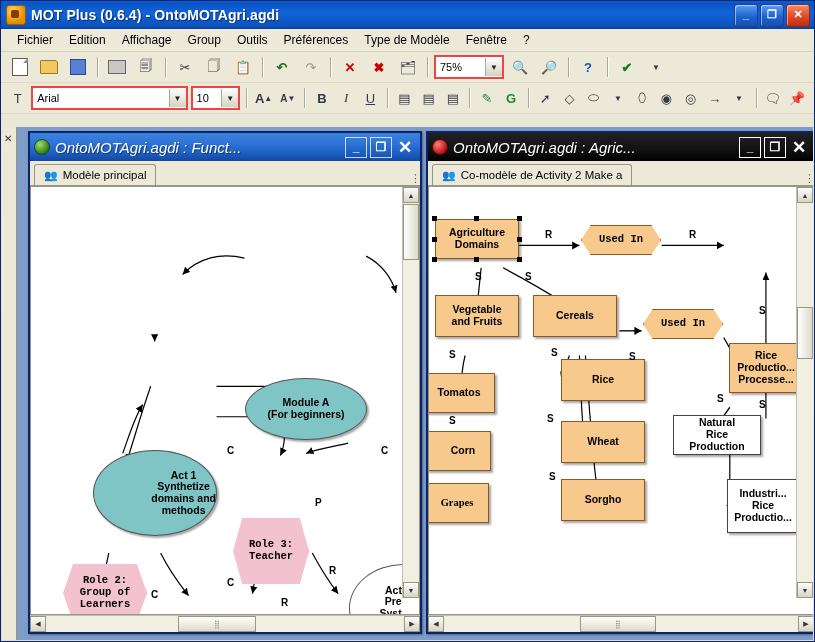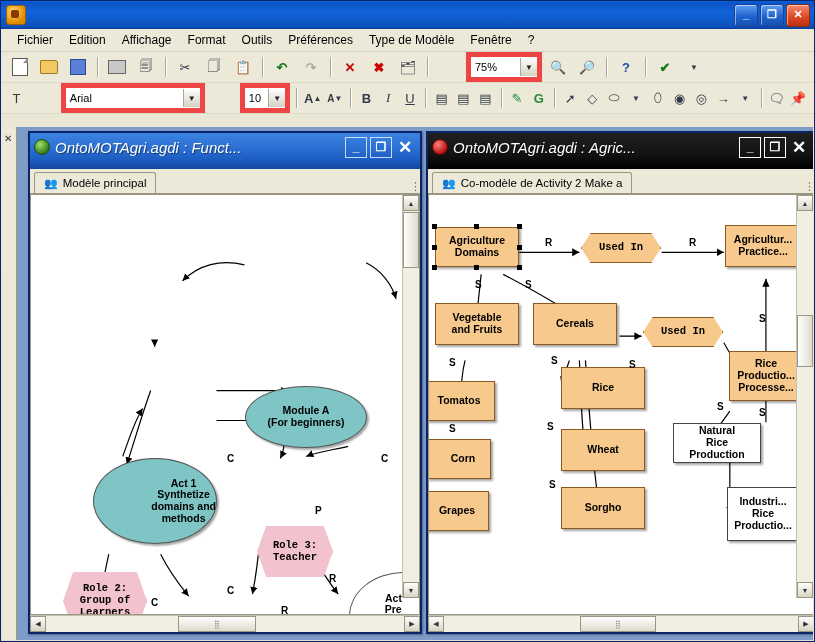--- a/index.html
+++ b/index.html
@@ -61,22 +61,22 @@
   .toolbar{
     height:30px;display:flex;align-items:center;gap:3px;
     background:#ece9d8;padding:0 6px;border-bottom:1px solid #ddd9c6;
   }
   .tb-btn{
     width:24px;height:23px;display:flex;align-items:center;justify-content:center;
     border:1px solid transparent;border-radius:2px;color:#33384a;font-size:13px;
   }
   .sep{width:1px;height:20px;background:#aca899;margin:0 3px;box-shadow:1px 0 0 #fff;}
   .combo{
-    height:20px;border:5px solid #ef4444;background:#fff;display:flex;align-items:center;
-    font-size:11px;padding-left:4px;color:#000;margin-left:32px;
+    height:20px;border:2px solid #ef4444;background:#fff;display:flex;align-items:center;
+    font-size:11px;padding-left:4px;color:#000;
   }
   .combo .arrow{
     margin-left:auto;width:16px;height:18px;background:linear-gradient(#fdfdfd,#d6d2c2);
     border-left:1px solid #aca899;display:flex;align-items:center;justify-content:center;
     font-size:8px;color:#222;
   }
   .combo.zoom{width:62px;}
   .combo.font{width:185px;gap:20px;}
   .combo.size{width:52px;}
 
@@ -105,21 +105,21 @@
   .child{
     position:absolute;top:4px;bottom:6px;
     background:#ece9d8;border:2px solid #0a246a;
     box-shadow:1px 1px 2px rgba(0,0,0,.35);
     display:flex;flex-direction:column;
   }
   .child.left{left:26px;width:390px;}
   .child.right{left:424px;width:386px;}
 
   .child-title{
-    height:28px;display:flex;align-items:center;padding:0 2px 8px 4px;
+    height:28px;display:flex;align-items:center;padding:0 2px 0 4px;
     color:#fff;
   }
   .child.left .child-title{
     background:linear-gradient(to bottom,#3b82e0 0%,#2f74d6 35%,#1b5cc0 75%,#14479c 100%);
   }
   .child.right .child-title{
     background:linear-gradient(to bottom,#202020 0%,#121212 60%,#000 100%);
   }
   .cdot{
     width:14px;height:14px;border-radius:50%;margin-right:5px;flex:0 0 auto;
@@ -204,38 +204,39 @@
   .lbl{position:absolute;font-size:10px;font-weight:bold;color:#000;}
   svg.edges{position:absolute;left:0;top:0;width:100%;height:100%;pointer-events:none;}
 </style>
 </head>
 <body>
 
 <div class="app">
 
   <div class="titlebar">
     <div class="title-ico"></div>
+    <div class="title-text">MOT Plus (0.6.4) - OntoMOTAgri.agdi</div>
     <div class="win-btns">
       <div class="wb">
           <span>_</span>
         </div>
       <div class="wb">
           <span>❐</span>
         </div>
       <div class="wb close">
           <span>✕</span>
         </div>
     </div>
   </div>
 
   <div class="menubar">
     <div class="mi">Fichier</div>
     <div class="mi">Edition</div>
     <div class="mi">Affichage</div>
-    <div class="mi">Format</div>
+    <div class="mi">Group</div>
     <div class="mi">Outils</div>
     <div class="mi">Préférences</div>
     <div class="mi">Type de Modèle</div>
     <div class="mi">Fenêtre</div>
     <div class="mi">?</div>
   </div>
 
   <div class="toolbar">
     <div class="tb-btn">
         <div class="ic-new"></div>
@@ -389,21 +390,21 @@
           <div class="node ellipse teal shadow" style="left:214px;top:191px;width:122px;height:62px;">
             <span style="white-space:pre-line">Module A
 (For beginners)</span>
           </div>
           <div class="node ellipse teal shadow" style="left:62px;top:263px;width:124px;height:86px;justify-content:flex-end;">
             <span style="white-space:pre-line">Act 1
 Synthetize
 domains and
 methods</span>
           </div>
-          <div class="node hexa shadow" style="left:226px;top:331px;width:76px;height:51px;background:#f3c2cf;border:none;">
+          <div class="node hexa shadow" style="left:202px;top:331px;width:76px;height:66px;background:#f3c2cf;border:none;">
             <span style="white-space:pre-line">Role 3:
 Teacher</span>
           </div>
           <div class="node hexa shadow" style="left:32px;top:377px;width:84px;height:58px;background:#f3c2cf;border:none;">
             <span style="white-space:pre-line">Role 2:
 Group of
 Learners</span>
           </div>
           <div class="node ellipse white shadow" style="left:318px;top:377px;width:110px;height:88px;">
             <span style="white-space:pre-line">Activity
@@ -497,24 +498,20 @@
           <div class="hndl" style="left:88px;top:29px;"></div>
           <div class="hndl" style="left:3px;top:50px;"></div>
           <div class="hndl" style="left:88px;top:50px;"></div>
           <div class="hndl" style="left:3px;top:70px;"></div>
           <div class="hndl" style="left:45px;top:70px;"></div>
           <div class="hndl" style="left:88px;top:70px;"></div>
 
           <div class="node hexa shadow" style="left:152px;top:38px;width:80px;height:30px;">
             <span>Used In</span>
           </div>
-          <div class="node rect-orange shadow" style="left:296px;top:30px;width:76px;height:42px;">
-            <span style="white-space:pre-line">Agricultur...
-Practice...</span>
-          </div>
           <div class="node rect-orange shadow" style="left:6px;top:108px;width:84px;height:42px;">
             <span style="white-space:pre-line">Vegetable
 and Fruits</span>
           </div>
           <div class="node rect-orange shadow" style="left:104px;top:108px;width:84px;height:42px;">
             <span>Cereals</span>
           </div>
           <div class="node hexa shadow" style="left:214px;top:122px;width:80px;height:30px;">
             <span>Used In</span>
           </div>
@@ -533,21 +530,21 @@
             <span>Corn</span>
           </div>
           <div class="node rect-orange shadow" style="left:132px;top:234px;width:84px;height:42px;">
             <span>Wheat</span>
           </div>
           <div class="node rect-white shadow" style="left:244px;top:228px;width:88px;height:40px;">
             <span style="white-space:pre-line">Natural
 Rice
 Production</span>
           </div>
-          <div class="node rect-orange shadow" style="left:-4px;top:296px;width:64px;height:40px;">
+          <div class="node rect-orange shadow" style="left:-4px;top:296px;width:64px;height:40px;font-family:Liberation Serif, serif;">
             <span>Grapes</span>
           </div>
           <div class="node rect-orange shadow" style="left:132px;top:292px;width:84px;height:42px;">
             <span>Sorgho</span>
           </div>
           <div class="node rect-white shadow" style="left:298px;top:292px;width:72px;height:54px;">
             <span style="white-space:pre-line">Industri...
 Rice
 Productio...</span>
           </div>

